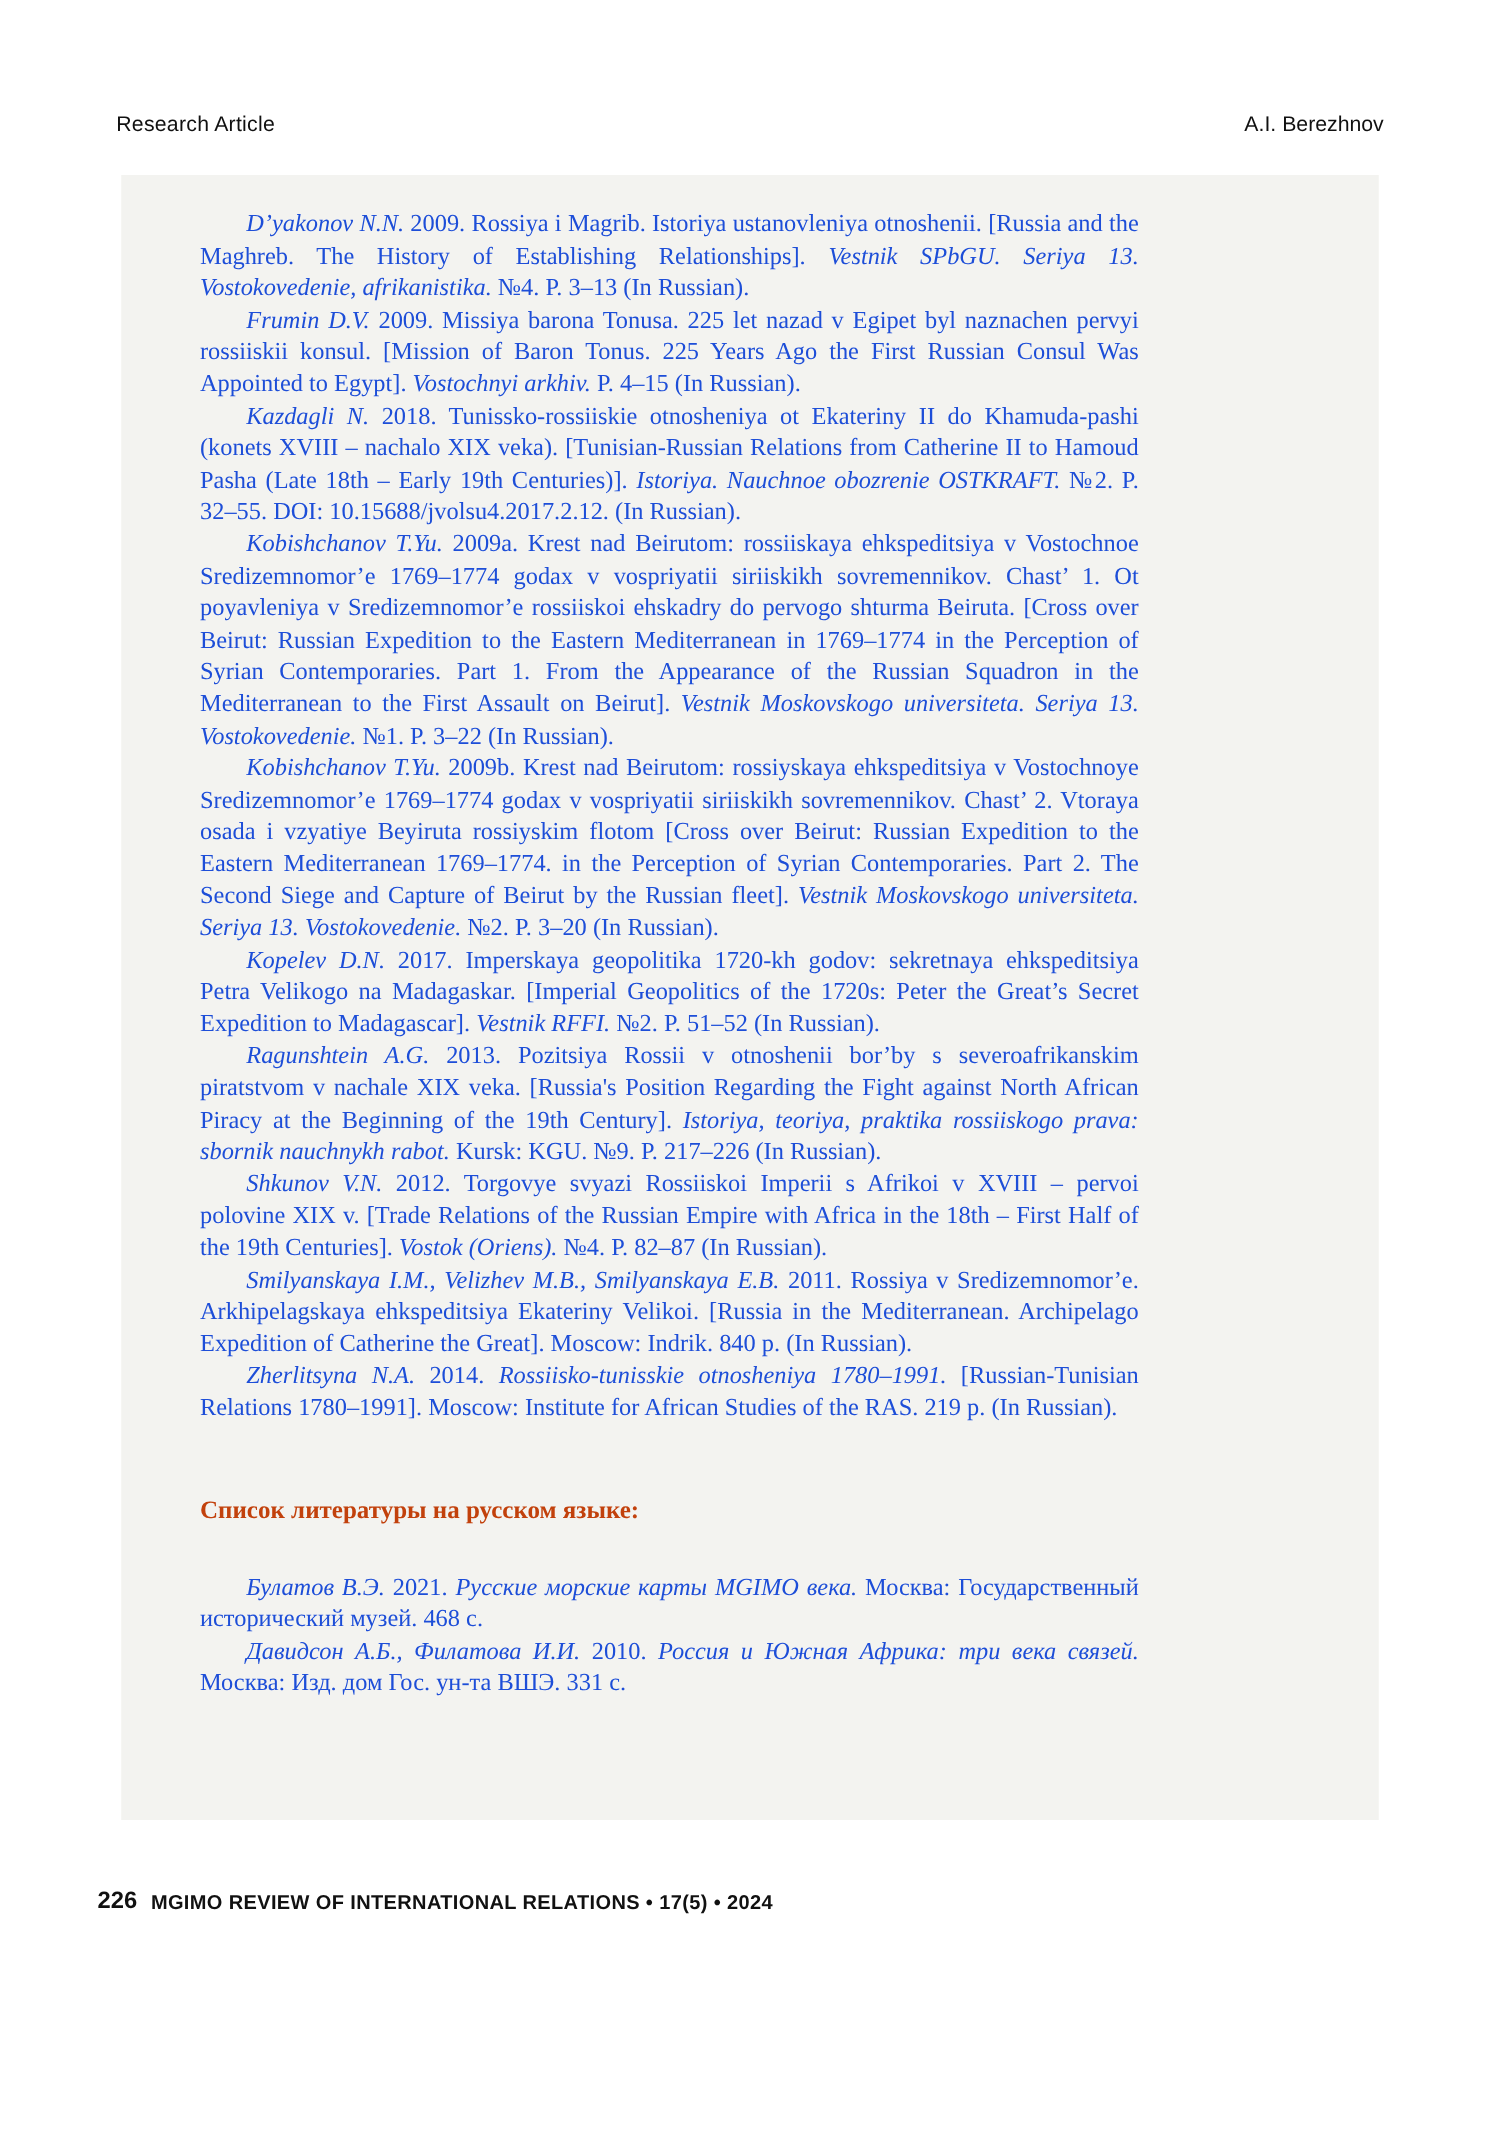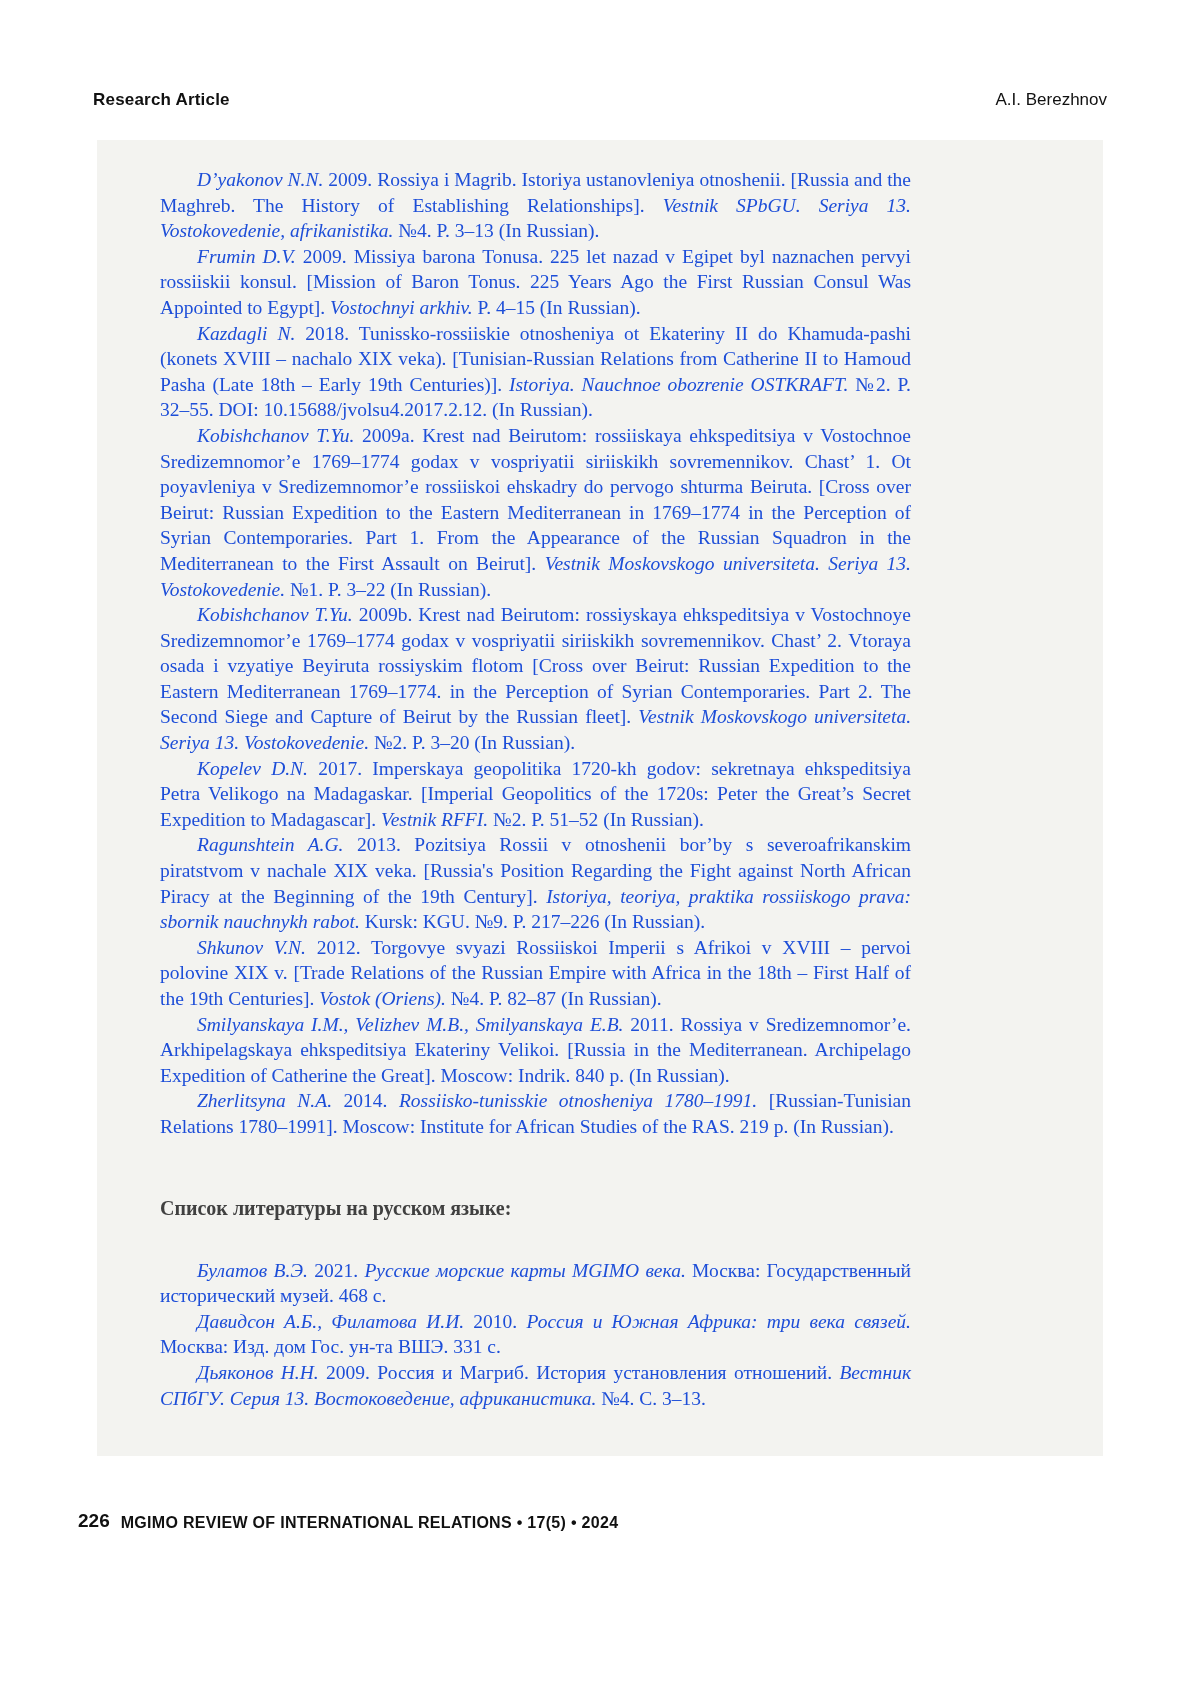--- a/index.html
+++ b/index.html
@@ -21,21 +21,21 @@
     top: 90px;
     left: 93px;
     width: 1014px;
     display: flex;
     justify-content: space-between;
     align-items: baseline;
     font-family: "Liberation Sans", sans-serif;
     font-size: 17px;
     color: #111111;
   }
-  .page-header .article-type { font-weight: bold; letter-spacing: 0.2px; }
+  .page-header .article-type { font-weight: normal; letter-spacing: 0.2px; }
   .page-header .author { font-weight: normal; }
   .content-box {
     position: absolute;
     top: 140px;
     left: 97px;
     width: 1006px;
     height: 1316px;
     box-sizing: border-box;
     background: #f3f3f0;
     padding: 27px 192px 40px 63px;
@@ -46,21 +46,21 @@
     text-align: justify;
     font-size: 19.5px;
     line-height: 25.6px;
     color: #1d4ed8;
   }
   .refs p.ref i { font-style: italic; }
   .section-heading {
     font-size: 20px;
     font-weight: bold;
     margin: 57px 0 38px 0;
-    color: #404040;
+    color: #c2410c;
     font-family: "Liberation Serif", "DejaVu Serif", serif;
   }
   .page-footer {
     position: absolute;
     left: 78px;
     top: 1510px;
     display: flex;
     align-items: flex-end;
     gap: 11px;
     font-family: "Liberation Sans", sans-serif;
@@ -98,21 +98,20 @@
         <p class="ref"><i>Shkunov V.N.</i><span> 2012. Torgovye svyazi Rossiiskoi Imperii s Afrikoi v XVIII – pervoi polovine XIX v. [Trade Relations of the Russian Empire with Africa in the 18th – First Half of the 19th Centuries]. </span><i>Vostok (Oriens).</i><span> №4. P. 82–87 (In Russian).</span></p>
         <p class="ref"><i>Smilyanskaya I.M., Velizhev M.B., Smilyanskaya E.B.</i><span> 2011. Rossiya v Sredizemnomor’e. Arkhipelagskaya ehkspeditsiya Ekateriny Velikoi. [Russia in the Mediterranean. Archipelago Expedition of Catherine the Great]. Moscow: Indrik. 840 p. (In Russian).</span></p>
         <p class="ref"><i>Zherlitsyna N.A.</i><span> 2014. </span><i>Rossiisko-tunisskie otnosheniya 1780–1991.</i><span> [Russian-Tunisian Relations 1780–1991]. Moscow: Institute for African Studies of the RAS. 219 p. (In Russian).</span></p>
       </section>
 
     <h2 class="section-heading">Список литературы на русском языке:</h2>
 
     <section class="refs" id="refs-ru" lang="ru">
         <p class="ref"><i>Булатов В.Э.</i><span> 2021. </span><i>Русские морские карты MGIMO века.</i><span> Москва: Государственный исторический музей. 468 с.</span></p>
         <p class="ref"><i>Давидсон А.Б., Филатова И.И.</i><span> 2010. </span><i>Россия и Южная Африка: три века связей.</i><span> Москва: Изд. дом Гос. ун-та ВШЭ. 331 с.</span></p>
-        <p class="ref"><i>Дьяконов Н.Н.</i><span> 2009. Россия и Магриб. История установления отношений. </span><i>Вестник СПбГУ. Серия 13. Востоковедение, африканистика.</i><span> №4. С. 3–13.</span></p>
       </section>
   </main>
 
   <footer class="page-footer">
     <span class="page-number">226</span>
     <span class="journal-line">MGIMO REVIEW OF INTERNATIONAL RELATIONS • 17(5) • 2024</span>
   </footer>
 
 </div>
 

